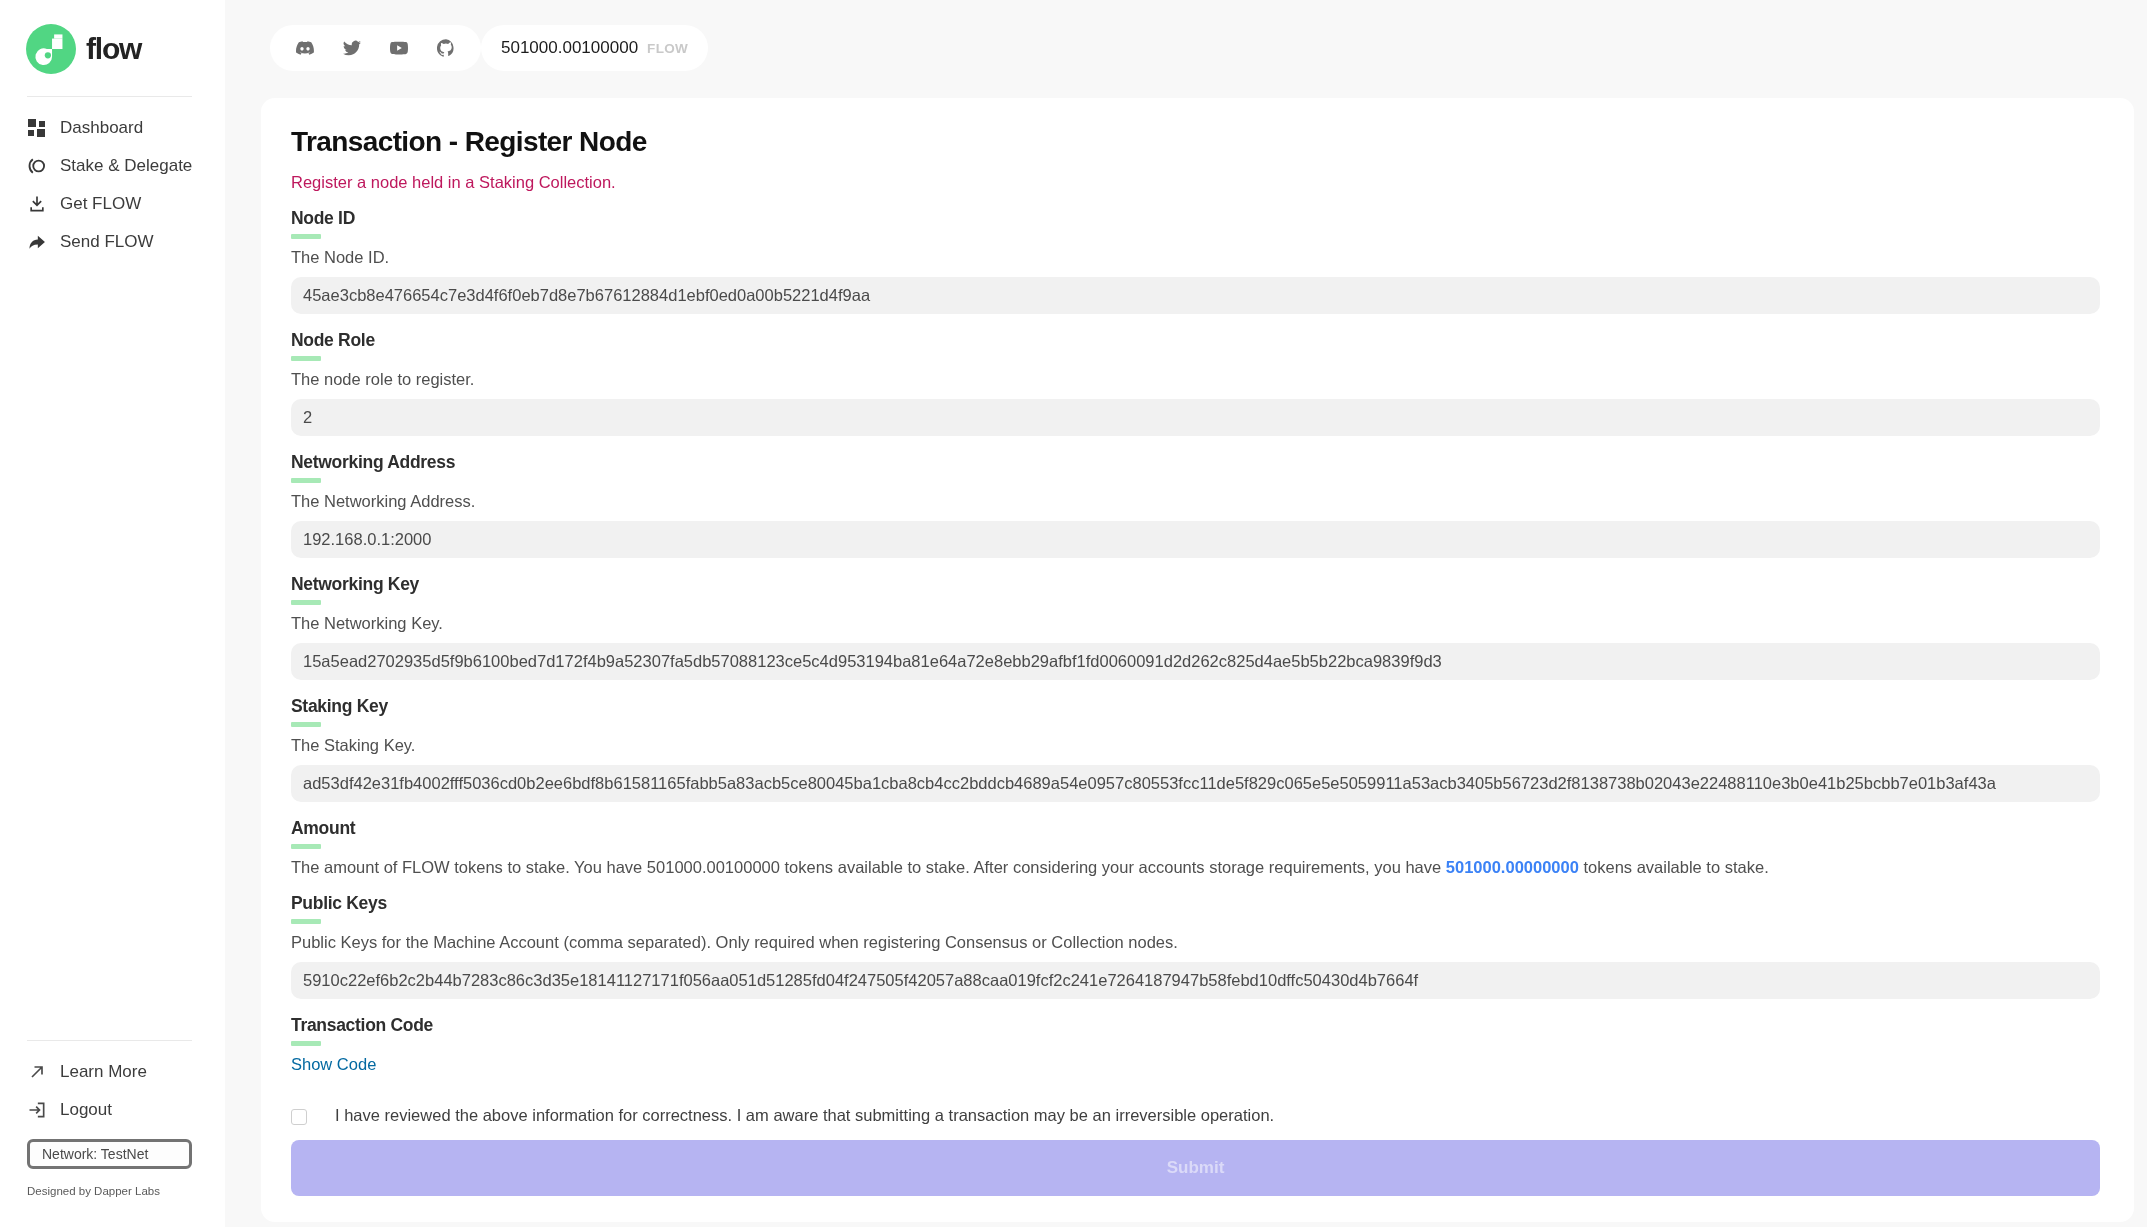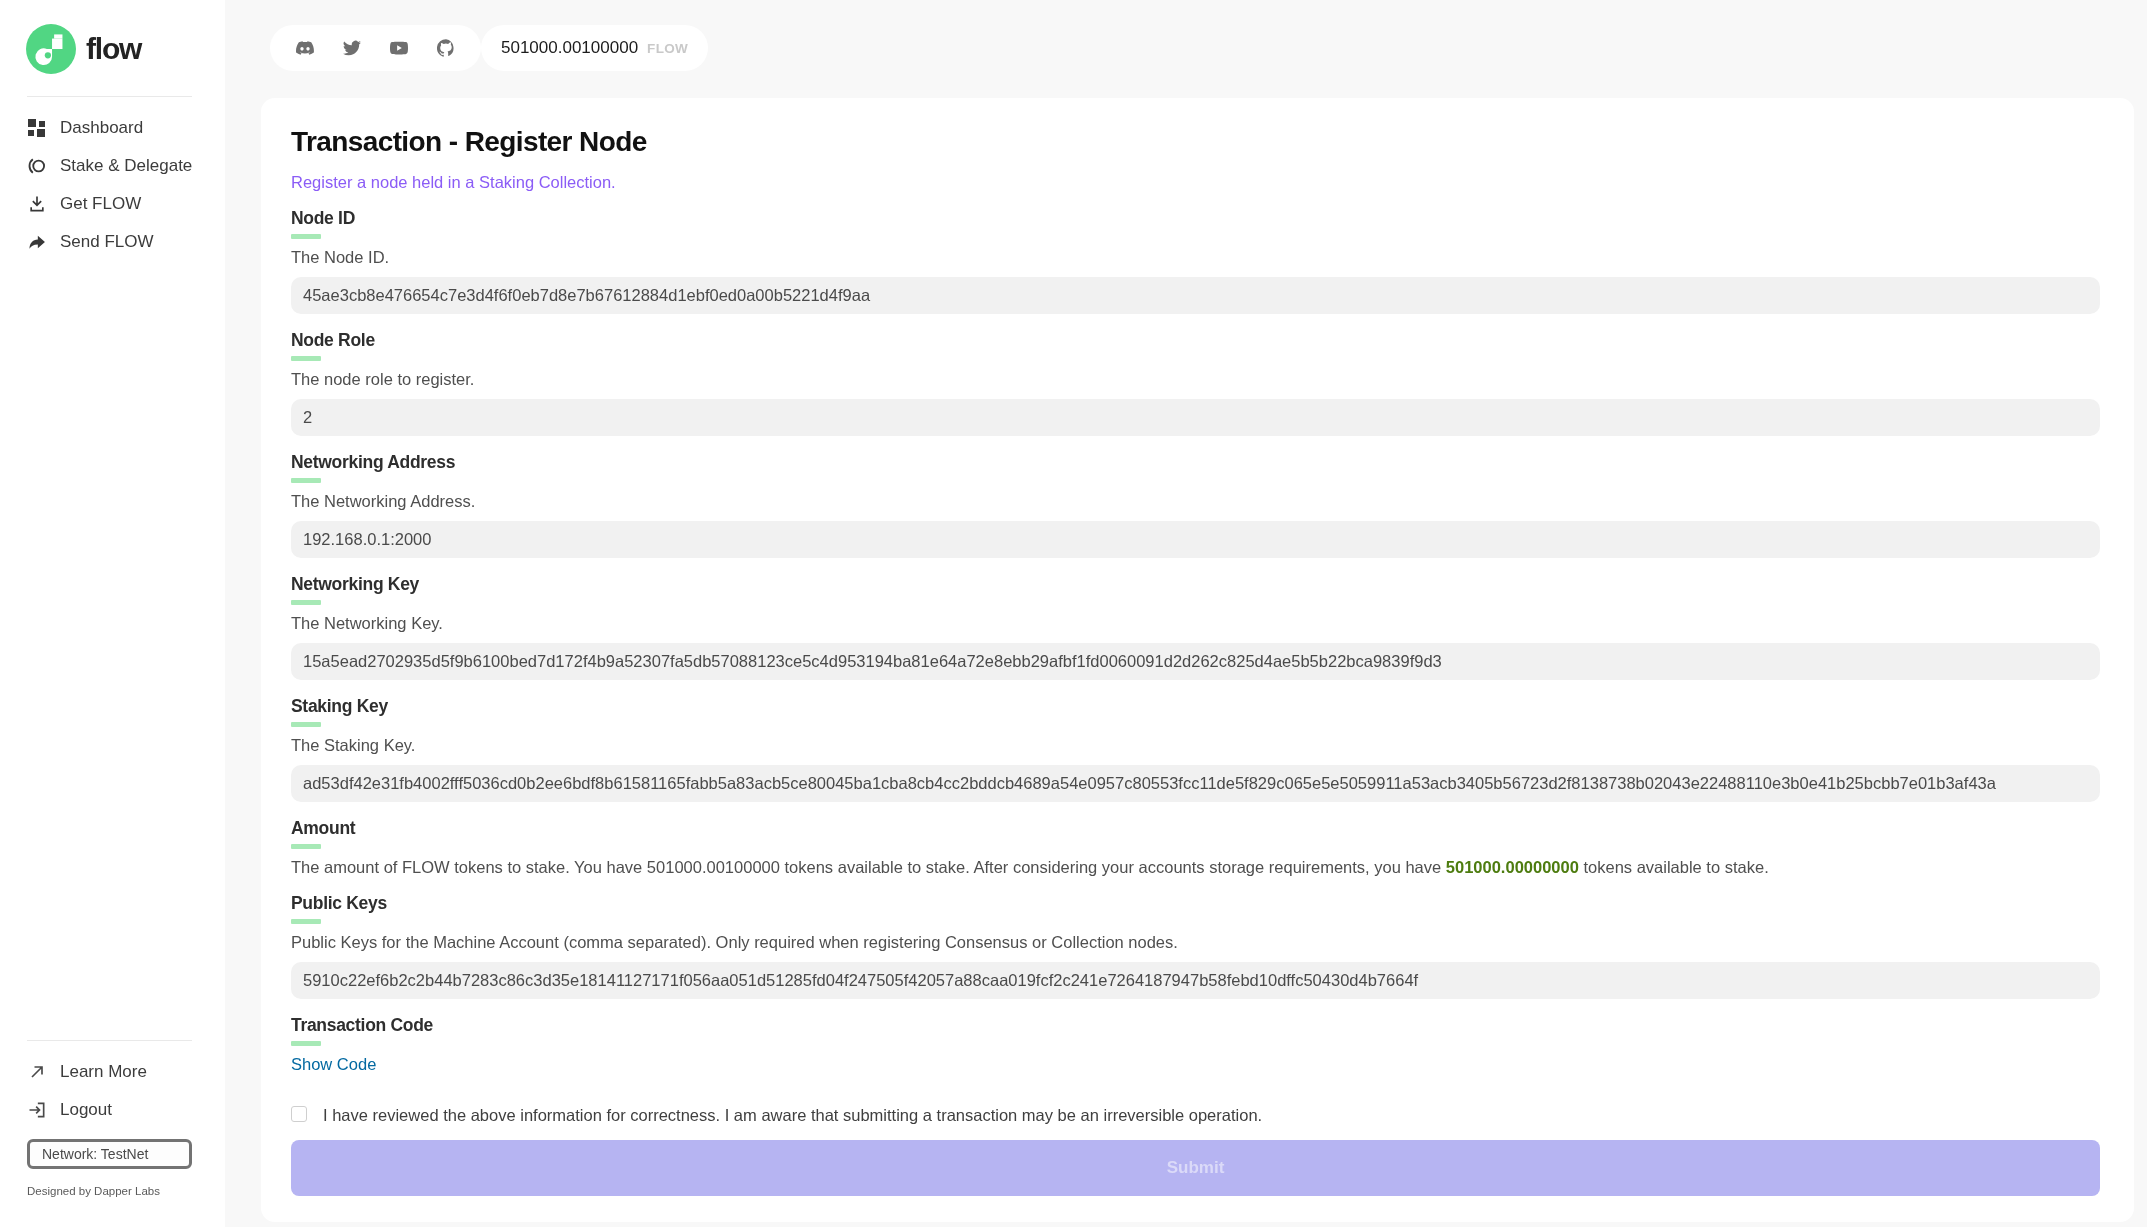--- a/index.html
+++ b/index.html
@@ -55,36 +55,36 @@
   .balance-amount { font-size: 17px; font-weight: 500; color: #1c1c1c; }
   .balance-cur { font-size: 13.5px; font-weight: 700; color: #c9c9c9; margin-left: 9px; letter-spacing: 0.3px; }
 
   .card {
     background: #ffffff; border-radius: 14px;
     margin: 27px 13px 8px 36px;
     padding: 28px 34px 26px 30px;
     flex: 1;
   }
   .card-title { font-size: 28px; font-weight: 800; letter-spacing: -0.6px; color: #111; margin-bottom: 15px; }
-  .card-sub { font-size: 16.5px; color: #8b5cf6; }
+  .card-sub { font-size: 16.5px; color: #be185d; }
 
   .field { margin-top: 16px; }
   .flabel { font-size: 17.5px; font-weight: 700; letter-spacing: -0.3px; color: #2e2e2e; }
   .greenbar { width: 30px; height: 5px; background: #a7e9b6; border-radius: 1px; margin: 5px 0 9px 0; }
   .fdesc { font-size: 16.5px; color: #4f4f4f; margin-bottom: 10px; }
-  .fdesc strong { color: #4d7c0f; text-align: right; }
+  .fdesc strong { color: #3b82f6; text-align: right; }
   .finput {
     display: block; width: 100%; height: 37px;
     background: #f1f1f1; border: none; outline: none; border-radius: 10px;
     padding: 8px 12px; font-family: "Liberation Sans", sans-serif;
     font-size: 16.5px; color: #4a4a4a;
   }
   .show-code { font-size: 16.5px; color: #0369a1; cursor: pointer; display: inline-block; }
 
-  .confirm-row { display: flex; align-items: flex-start; gap: 16px; margin-top: 32px; }
+  .confirm-row { display: flex; align-items: flex-end; gap: 28px; margin-top: 32px; }
   .confirm-box {
     appearance: none; -webkit-appearance: none;
     width: 16px; height: 16px; border: 1px solid #cfcfcf; border-radius: 3px;
     background: #fff; cursor: pointer; flex: none;
   }
   .confirm-label { font-size: 16.5px; color: #3f3f3f; }
 
   .submit-btn {
     margin-top: 15px; width: 100%; height: 56px;
     background: #b6b4f2; border: none; border-radius: 8px;

